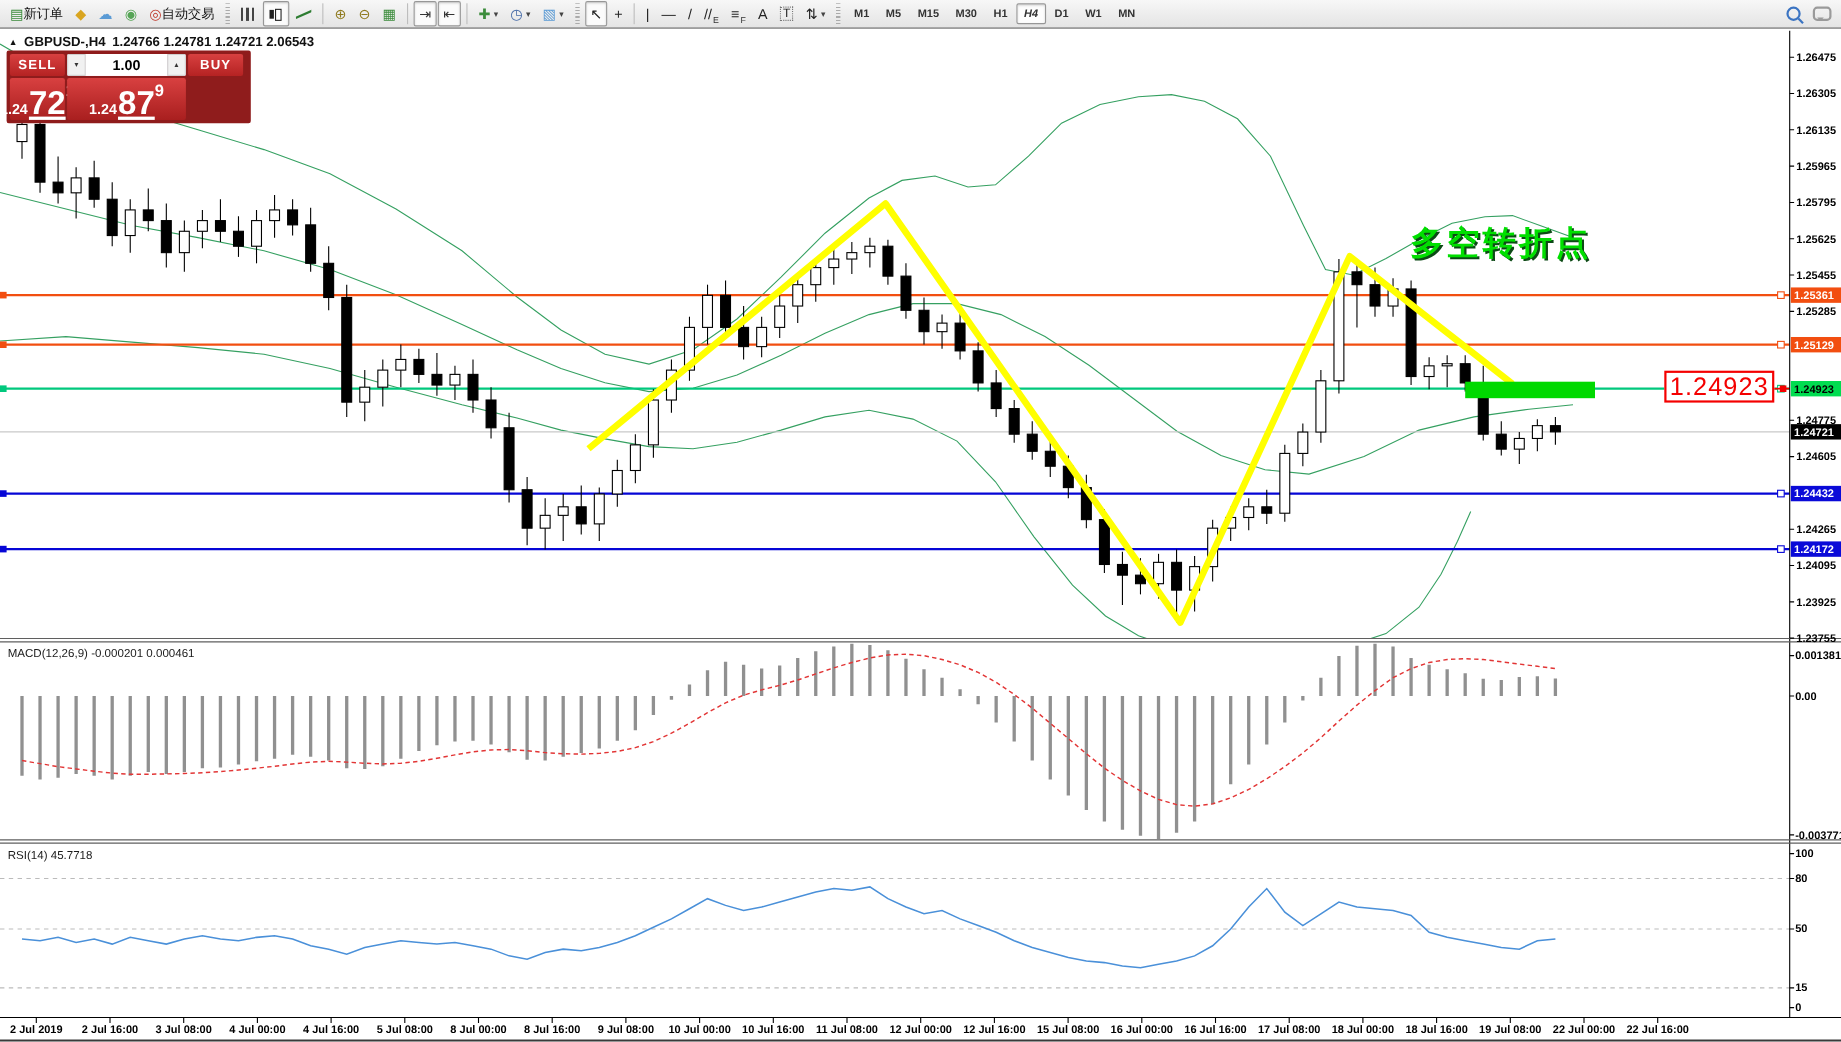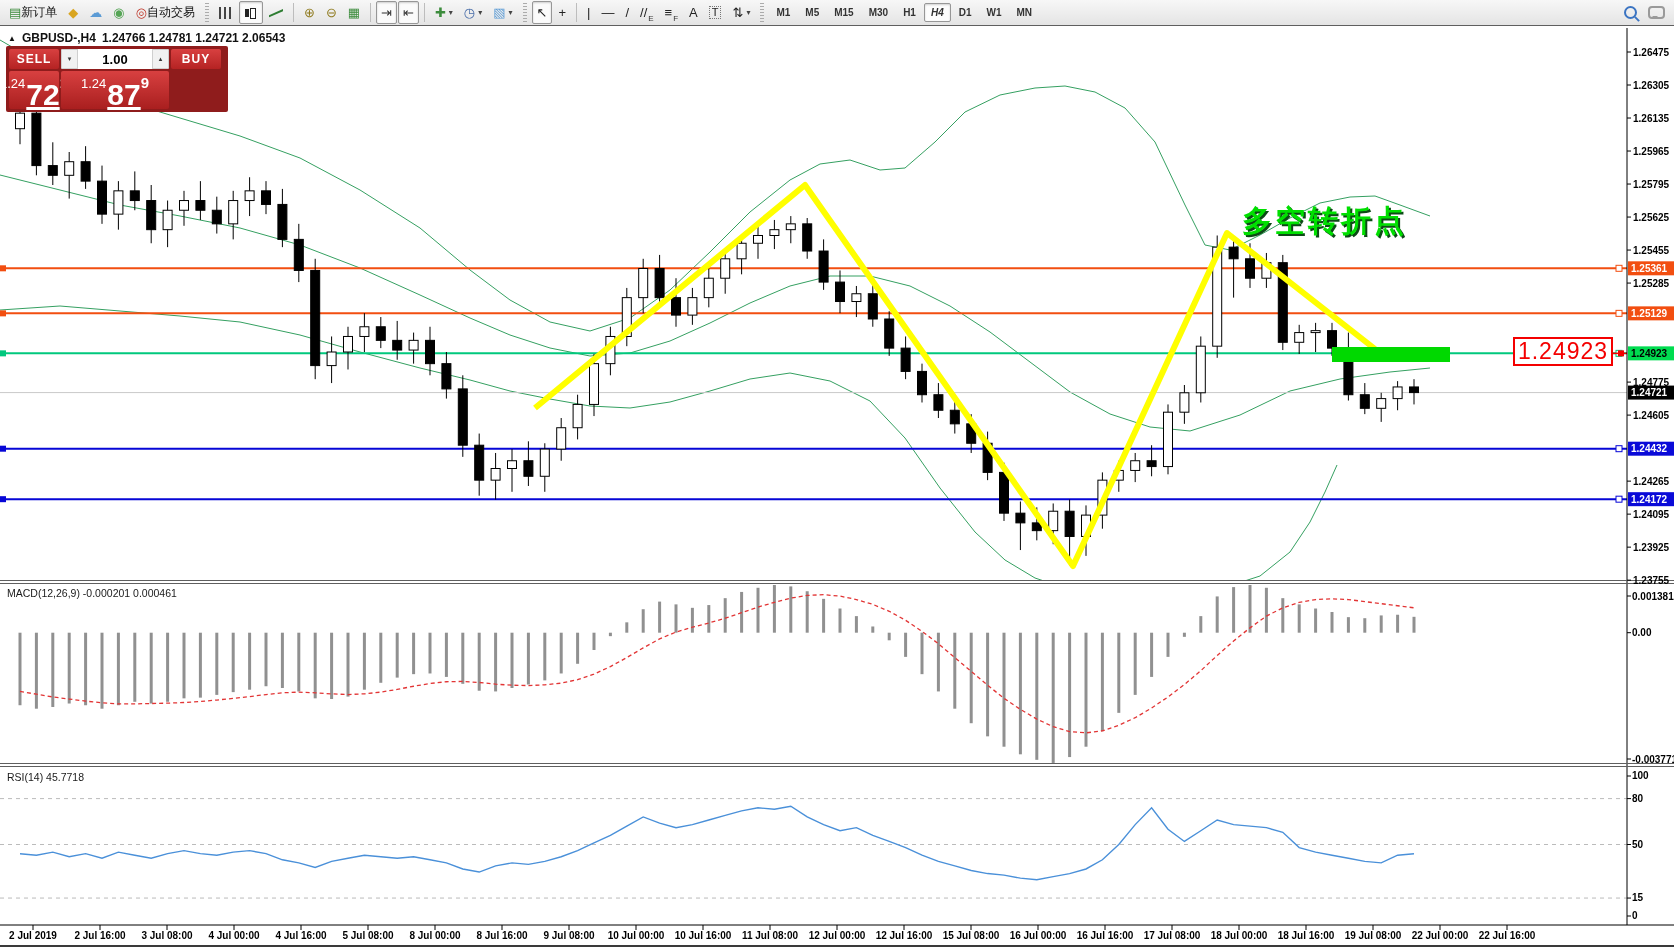--- a/index.html
+++ b/index.html
@@ -45,25 +45,25 @@
     display:grid;grid-template-columns:50px 108px 50px;grid-template-rows:20px 38px;gap:2px;border-radius:2px;}
   .ocp-btn{background:linear-gradient(#d84040,#b52323);color:#fff;font-weight:700;font-size:12px;
     display:flex;align-items:center;justify-content:center;border-radius:2px;letter-spacing:1px;}
   .ocp-vol{background:#f9a8d4;display:flex;align-items:stretch;border-radius:2px;overflow:hidden;}
   .vol-btn{width:15px;background:#f1f1f1;border:1px solid #cfcfcf;font-size:7px;color:#333;
     display:flex;align-items:center;justify-content:center;}
   .vol-input{flex:1;border:none;outline:none;text-align:center;font-size:13px;font-weight:700;width:40px;
     font-family:"Liberation Sans",sans-serif;}
   .ocp-price{background:linear-gradient(#d84040,#a91f1f);color:#fff;display:flex;align-items:flex-end;
     justify-content:center;padding-bottom:2px;border-radius:2px;}
-  .p-small{font-size:13px;font-weight:400;margin:0 1px 16px 0;}
+  .p-small{font-size:13px;font-weight:700;margin:0 1px 0 0;}
   .p-big{font-size:30px;font-weight:700;line-height:.8;text-decoration:underline;}
   .p-sup{font-size:15px;font-weight:700;align-self:flex-start;margin-top:3px;}
   
-  #annotation{position:absolute;left:1242px;top:201px;z-index:9;font-size:30px;font-weight:700;
+  #annotation{position:absolute;left:1282px;top:201px;z-index:9;font-size:30px;font-weight:700;
     color:#00df00;letter-spacing:3px;text-shadow:2px 2px 0 #0d4a16;white-space:nowrap;}
   #callout{position:absolute;left:1513px;top:337px;z-index:9;width:96px;height:25px;background:#fff;
     border:2px solid #f40000;color:#f40000;font-size:23px;display:flex;align-items:center;
     justify-content:center;letter-spacing:1px;}
 </style>
 </head>
 <body>
 
 <div id="toolbar">
     <span class="tbtn">

